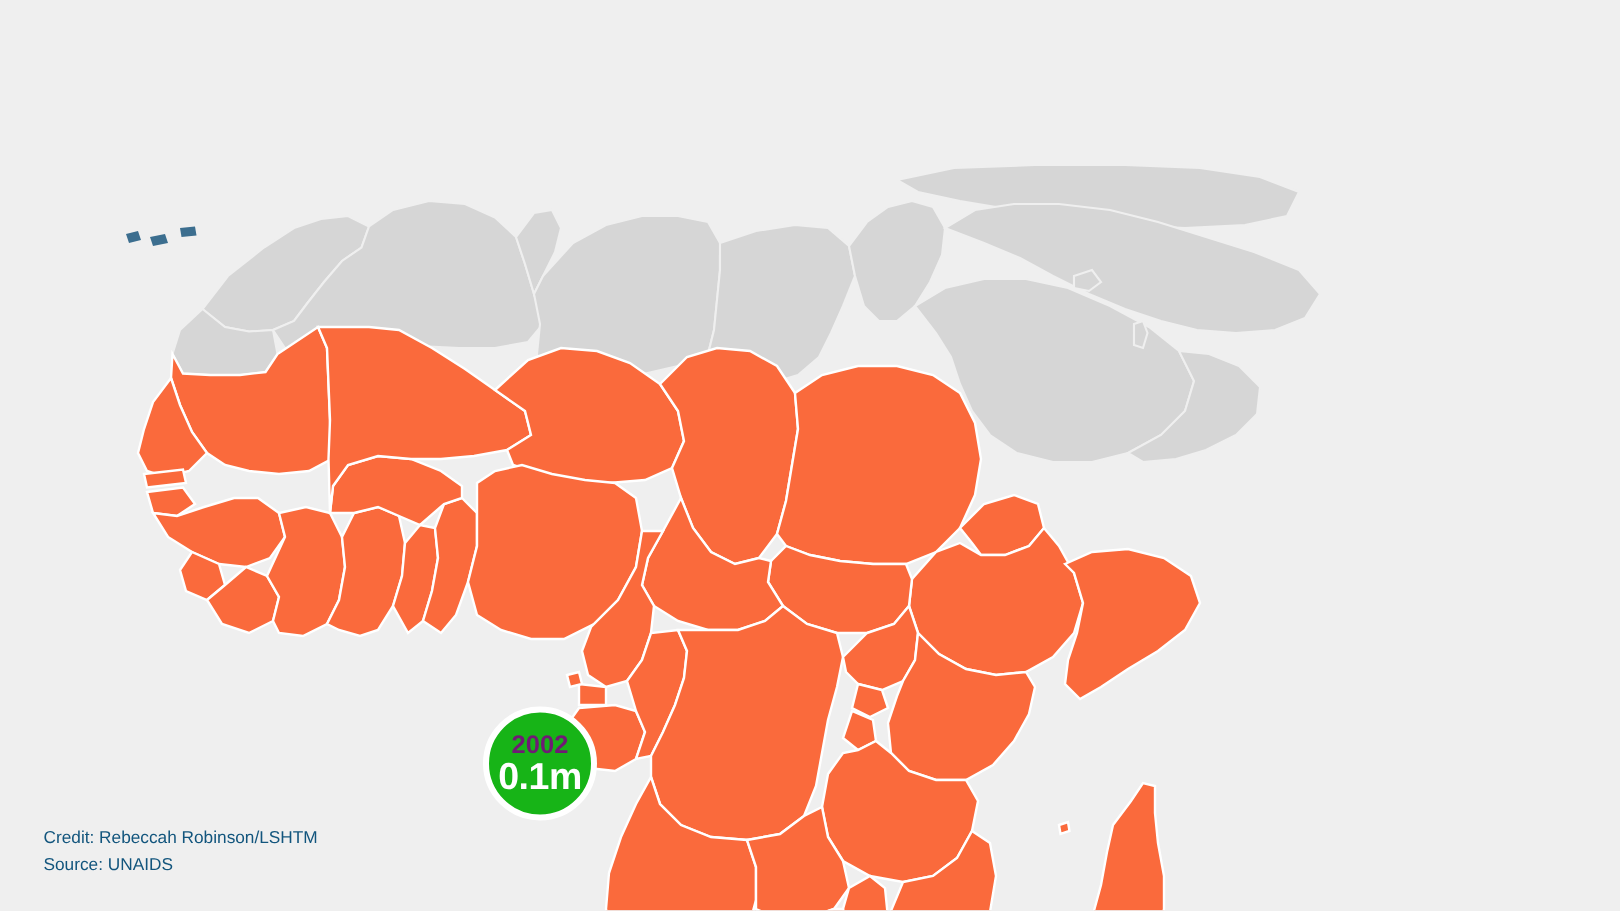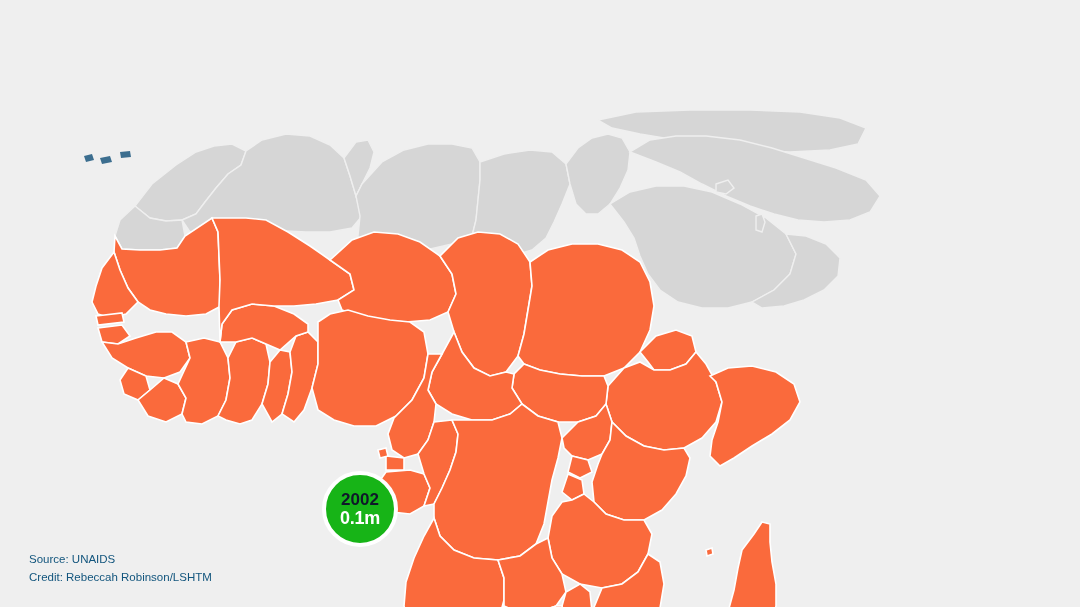--- a/index.html
+++ b/index.html
@@ -70,28 +70,28 @@
     display: flex;
     flex-direction: column;
     align-items: center;
     justify-content: center;
     line-height: 1;
   }
   #marker-year {
     font-family: "Liberation Sans", sans-serif;
     font-weight: bold;
     font-size: 17px;
-    color: #0f172a;
+    color: #701a75;
     letter-spacing: 0px;
     margin-bottom: 1px;
   }
   #marker-value {
     font-family: "Liberation Sans", sans-serif;
     font-weight: bold;
-    font-size: 18px;
+    font-size: 25px;
     color: #ffffff;
     letter-spacing: -0.3px;
   }
 
   
   #credits {
     position: absolute;
     left: 29px;
     bottom: 21px;
   }
@@ -240,17 +240,17 @@
       </g>
     </svg>
 
     <div id="marker-bubble">
       <span id="marker-year">2002</span>
       <span id="marker-value">0.1m</span>
     </div>
   </div>
 
   <div id="credits">
+    <span class="credit-line">Credit: Rebeccah Robinson/LSHTM</span>
     <span class="credit-line">Source: UNAIDS</span>
-    <span class="credit-line">Credit: Rebeccah Robinson/LSHTM</span>
   </div>
 
 </div>
 
 </body></html>

